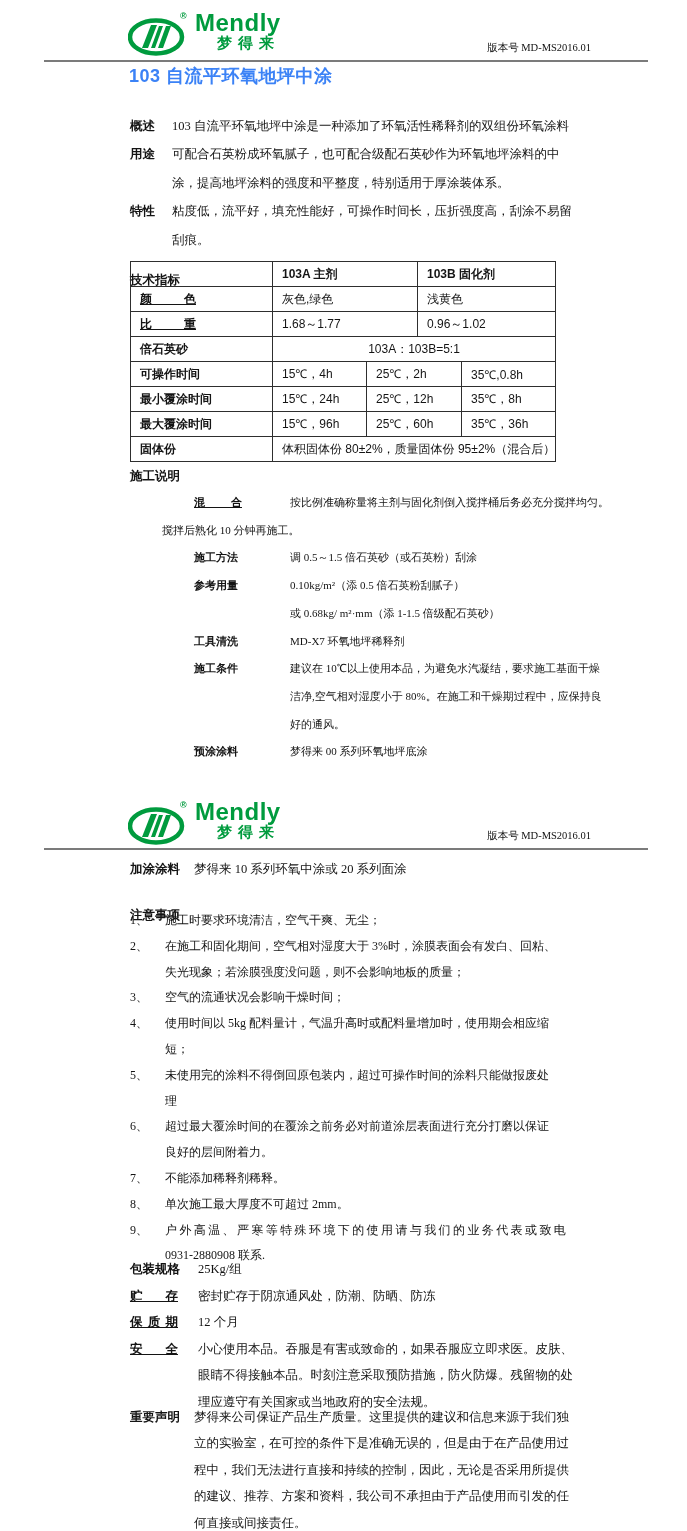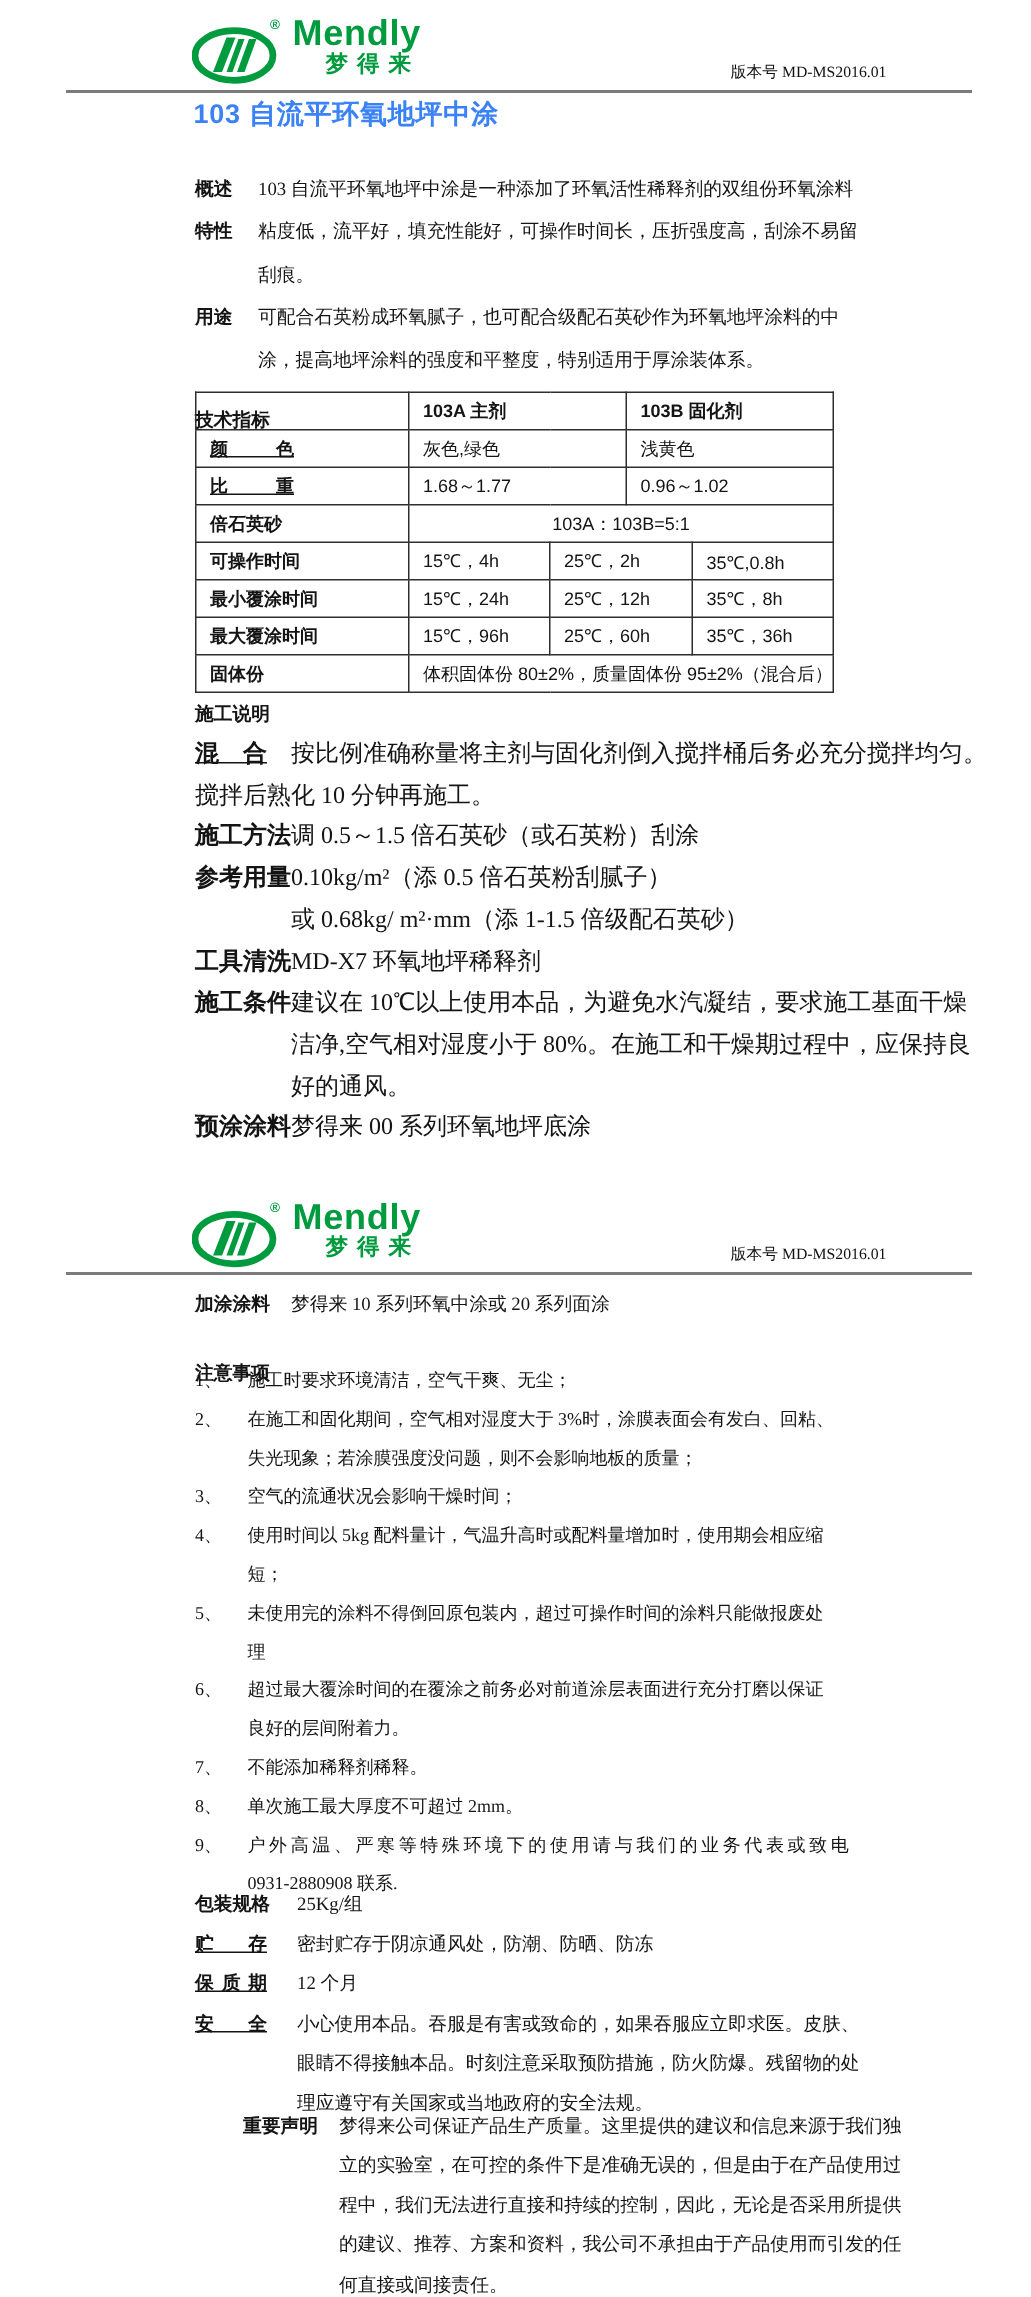--- a/index.html
+++ b/index.html
@@ -27,21 +27,21 @@
   .lbl{font-weight:bold;flex:0 0 auto;white-space:pre;}
   .txt{white-space:pre;}
   .spread{display:inline-block;text-align:justify;text-align-last:justify;text-decoration:underline;} .w48{width:48px;} .w56{width:56px;}
 
   .intro .lbl{width:26px;margin-right:16px;}
   .intro .row, .intro .txt, .intro .lbl{font-size:12.5px;line-height:28.4px;}
 
   .sec-title{font-weight:bold;font-size:12.5px;}
 
   .constr .lbl{width:50px;margin-right:14px;}
-  .constr .row,.constr .txt,.constr .lbl,.constr .fullline{font-size:16px;line-height:27.7px;}
+  .constr .row,.constr .txt,.constr .lbl,.constr .fullline{font-size:11px;line-height:27.7px;margin-left:32px;}
   .fullline{white-space:pre;}
 
   
   table.spec{border-collapse:collapse;table-layout:fixed;width:426px;
              font-family:"Liberation Sans",sans-serif;font-size:12px;}
   table.spec td{border:1px solid #2e2e2e;height:24px;padding:0 0 0 9px;vertical-align:middle;
                 white-space:pre;overflow:visible;}
   table.spec td.tl{font-weight:bold;}
   table.spec td.ctr{text-align:center;padding-left:0;}
 
@@ -50,21 +50,21 @@
   .blk1 .row,.blk1 .txt,.blk1 .lbl{font-size:12.5px;line-height:27px;}
   .blk1 .sec-title{margin-top:19px;line-height:27px;}
 
   .notes .num{flex:0 0 35px;font-size:12px;}
   .notes .row,.notes .txt,.notes .num{font-size:12px;line-height:25.8px;}
   .ls-wide{letter-spacing:2.4px;}
 
   .pack .lbl{width:50px;margin-right:18px;}
   .pack .row,.pack .txt,.pack .lbl{font-size:12.5px;line-height:26.6px;}
 
-  .statement .lbl{width:50px;margin-right:14px;margin-left:32px;}
+  .statement .lbl{width:50px;margin-right:14px;}
   .statement .row,.statement .txt,.statement .lbl{font-size:12.5px;line-height:26.4px;}
 </style>
 </head>
 <body>
 
 <div class="canvas">
 
   <div class="abs logo" style="left:128px;top:12px;">
     <div class="logo-mark">
       <svg width="62" height="46" viewBox="0 0 62 46">
@@ -86,28 +86,28 @@
   <div class="abs rule" style="left:44px;top:60px;width:604px;"></div>
 
   <div class="abs doc-title" style="left:129px;top:64px;">103 自流平环氧地坪中涂</div>
 
   <div class="abs intro" style="left:130px;top:112px;width:440px;">
     <div class="row">
       <span class="lbl">概述</span>
       <span class="txt">103 自流平环氧地坪中涂是一种添加了环氧活性稀释剂的双组份环氧涂料</span>
     </div>
     <div class="row">
+      <span class="lbl">用途</span>
+      <span class="txt">可配合石英粉成环氧腻子，也可配合级配石英砂作为环氧地坪涂料的中
+涂，提高地坪涂料的强度和平整度，特别适用于厚涂装体系。</span>
+    </div>
+    <div class="row">
       <span class="lbl">特性</span>
       <span class="txt">粘度低，流平好，填充性能好，可操作时间长，压折强度高，刮涂不易留
 刮痕。</span>
-    </div>
-    <div class="row">
-      <span class="lbl">用途</span>
-      <span class="txt">可配合石英粉成环氧腻子，也可配合级配石英砂作为环氧地坪涂料的中
-涂，提高地坪涂料的强度和平整度，特别适用于厚涂装体系。</span>
     </div>
   </div>
 
   <div class="abs sec-title" style="left:130px;top:240px;margin-top:32px;">技术指标</div>
 
   <table class="spec abs" style="left:130px;top:261px;">
     <colgroup>
         <col style="width:142px">
         <col style="width:94px">
         <col style="width:51px">

